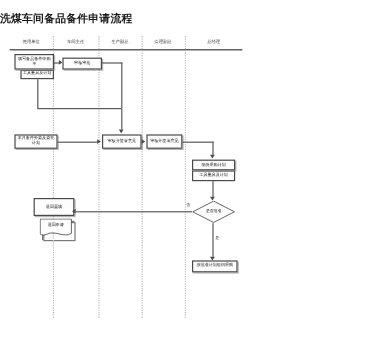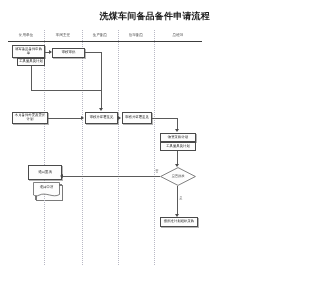--- a/index.html
+++ b/index.html
@@ -6,21 +6,21 @@
   body{
     width:210px;height:297px;background:#ffffff;
     font-family:"DejaVu Sans","Liberation Sans",sans-serif;
     overflow:hidden;position:relative;
   }
   #sheet{position:absolute;left:0;top:0;width:210px;height:297px;}
 
   
   .title{
     position:absolute;left:0;top:10px;width:210px;
-    text-align:right;font-size:9px;font-weight:bold;
+    text-align:left;font-size:9px;font-weight:bold;
     color:#1a1a1a;letter-spacing:.2px;line-height:12px;
   }
 
   
   .hdr{
     position:absolute;top:30px;height:10px;
     font-size:3.6px;color:#3a3a3a;text-align:center;
     line-height:10px;overflow:hidden;white-space:nowrap;
   }
   .hdr-rule{

